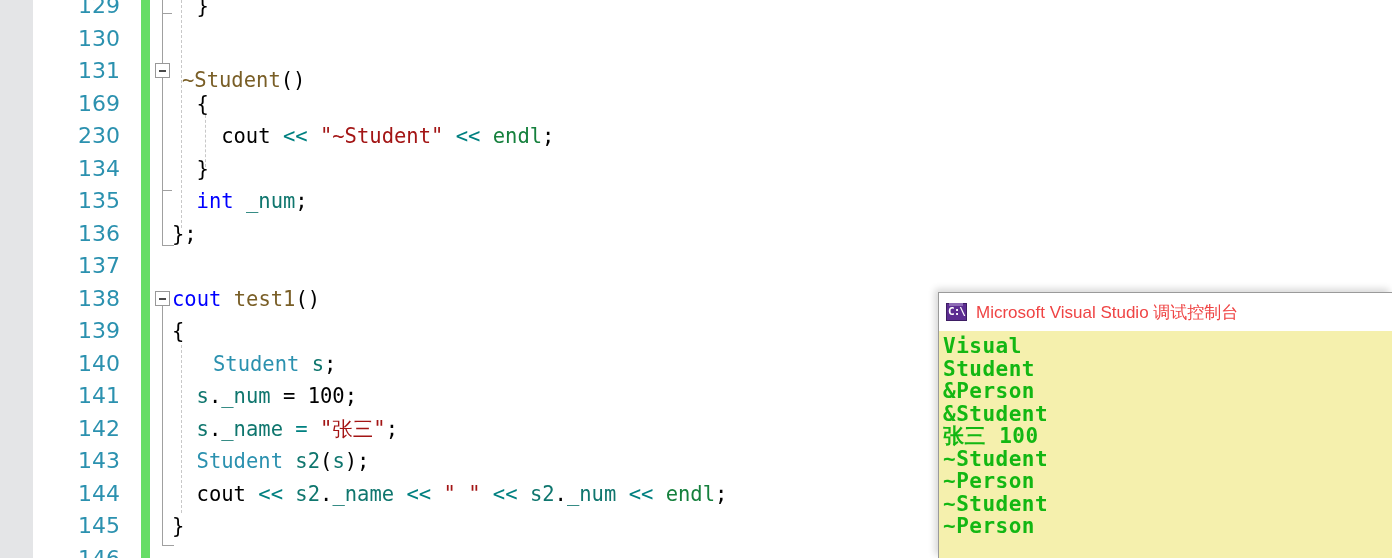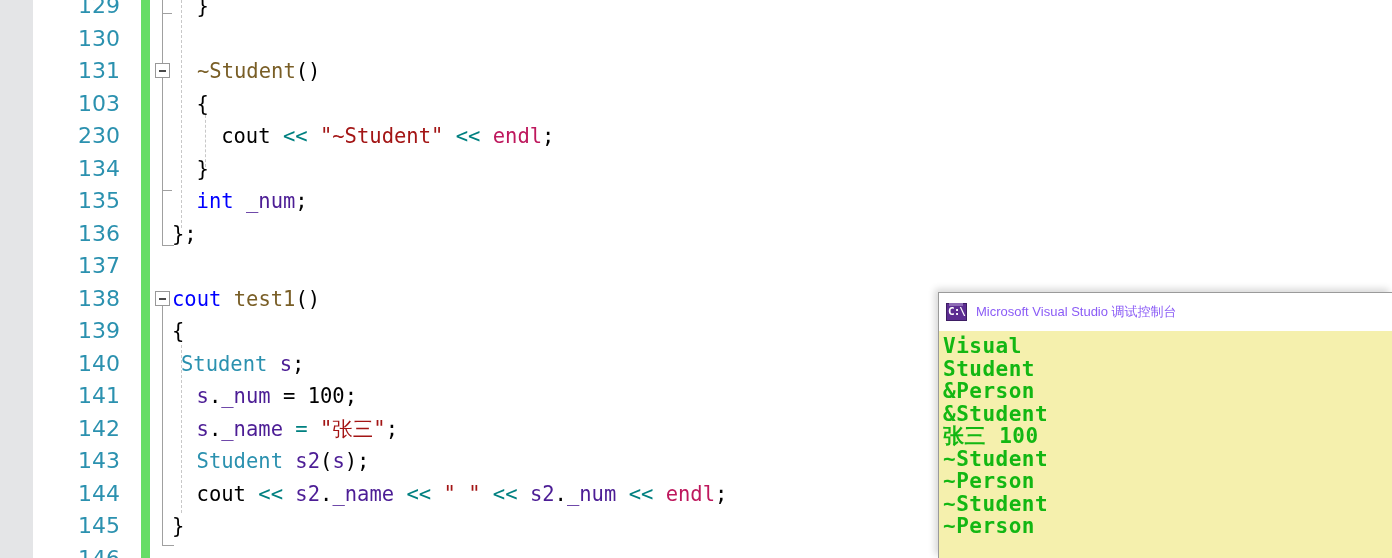--- a/index.html
+++ b/index.html
@@ -73,22 +73,22 @@
     font-size: 20.5px;
     color: #000000;
   }
 
   
   .kw    { color: #0000ff; }   
   .type  { color: #2b91af; }   
   .fn    { color: #795e26; }   
   .str   { color: #a31515; }   
   .op    { color: #008080; }   
-  .ident { color: #4c1d95; }   
-  .macro { color: #be185d; }   
+  .ident { color: #0f766e; }   
+  .macro { color: #15803d; }   
   .plain { color: #000000; }
 
   
   .vline {
     position: absolute;
     width: 0px;
     border-left: 1px solid #a0a0a0;
   }
   .vline-dash {
     position: absolute;
@@ -158,22 +158,22 @@
     content: "";
     position: absolute;
     left: 2px; top: -1px;
     width: 14px; height: 3px;
     background: #8d6bb5;
   }
 
   #console-title {
     margin-left: 9px;
     font-family: "Liberation Sans", sans-serif;
-    font-size: 13px;
-    color: #8b5cf6;
+    font-size: 17px;
+    color: #ef4444;
     white-space: nowrap;
   }
 
   #console-body {
     position: absolute;
     left: 0; right: 0;
     top: 38px; bottom: 0;
     background: #f5f0ad;
     padding: 4px 0 0 4px;
   }
@@ -221,24 +221,24 @@
         <div class="row" style="top: -10px;">
           <div class="lineno">129</div>
           <div class="code" style="left: 196.6px;"><span class="plain">}</span></div>
         </div>
         <div class="row" style="top: 22.5px;">
           <div class="lineno">130</div>
           <div class="code" style="left: 172px;"></div>
         </div>
         <div class="row" style="top: 55px;">
           <div class="lineno">131</div>
-          <div class="code" style="left: 197px;"><span class="fn">~Student</span><span class="plain">()</span></div>
+          <div class="code" style="left: 182px; margin-top: 9px;"><span class="fn">~Student</span><span class="plain">()</span></div>
         </div>
         <div class="row" style="top: 87.5px;">
-          <div class="lineno">103</div>
+          <div class="lineno">169</div>
           <div class="code" style="left: 196.6px;"><span class="plain">{</span></div>
         </div>
         <div class="row" style="top: 120px;">
           <div class="lineno">230</div>
           <div class="code" style="left: 221.2px;"><span class="plain">cout </span><span class="op">&lt;&lt;</span><span class="plain"> </span><span class="str">"~Student"</span><span class="plain"> </span><span class="op">&lt;&lt;</span><span class="plain"> </span><span class="macro">endl</span><span class="plain">;</span></div>
         </div>
         <div class="row" style="top: 152.5px;">
           <div class="lineno">134</div>
           <div class="code" style="left: 196.6px;"><span class="plain">}</span></div>
         </div>
@@ -257,21 +257,21 @@
         <div class="row" style="top: 282.5px;">
           <div class="lineno">138</div>
           <div class="code" style="left: 172px;"><span class="kw">cout</span><span class="plain"> </span><span class="fn">test1</span><span class="plain">()</span></div>
         </div>
         <div class="row" style="top: 315px;">
           <div class="lineno">139</div>
           <div class="code" style="left: 172px;"><span class="plain">{</span></div>
         </div>
         <div class="row" style="top: 347.5px;">
           <div class="lineno">140</div>
-          <div class="code" style="left: 181px; text-align: center;"><span class="type">Student</span><span class="plain"> </span><span class="ident">s</span><span class="plain">;</span></div>
+          <div class="code" style="left: 213px; text-align: center;"><span class="type">Student</span><span class="plain"> </span><span class="ident">s</span><span class="plain">;</span></div>
         </div>
         <div class="row" style="top: 380px;">
           <div class="lineno">141</div>
           <div class="code" style="left: 196.6px;"><span class="ident">s</span><span class="plain">.</span><span class="ident">_num</span><span class="plain"> = </span><span class="plain">100</span><span class="plain">;</span></div>
         </div>
         <div class="row" style="top: 412.5px;">
           <div class="lineno">142</div>
           <div class="code" style="left: 196.6px;"><span class="ident">s</span><span class="plain">.</span><span class="ident">_name</span><span class="plain"> </span><span class="op">=</span><span class="plain"> </span><span class="str">"张三"</span><span class="plain">;</span></div>
         </div>
         <div class="row" style="top: 445px;">

